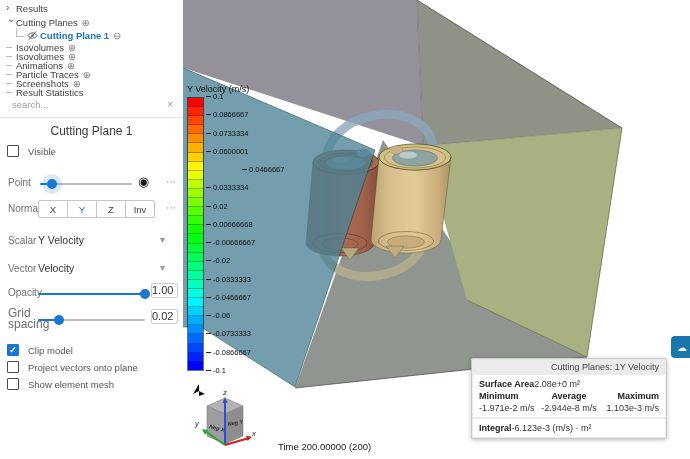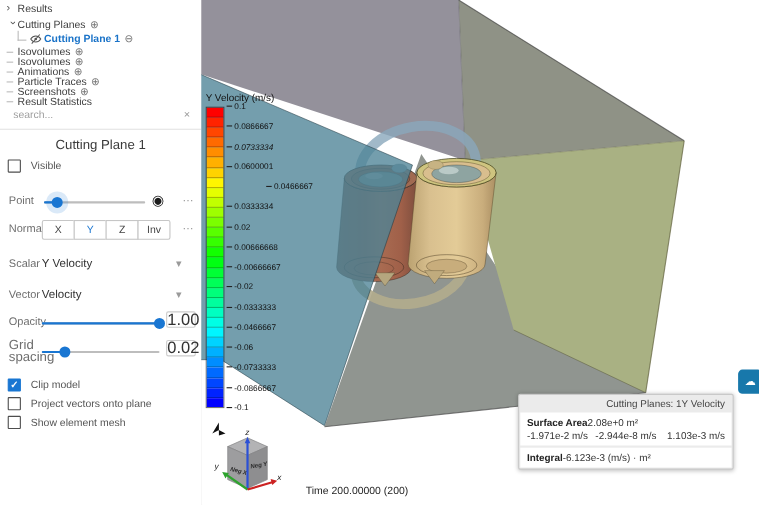--- a/index.html
+++ b/index.html
@@ -39,21 +39,21 @@
   .slider.halo .handle{box-shadow:0 0 0 5px rgba(25,118,210,.16);}
   .targetico{position:absolute;left:138px;top:0px;font-size:13px;color:#1b1b1b;}
   .dots{position:absolute;left:166px;top:2px;color:#9a9a9a;font-size:10px;letter-spacing:1px;}
   .segwrap{position:absolute;left:38px;top:0;display:flex;}
   .seg-btn{width:28px;height:16px;border:1px solid #c6c6c6;margin-left:-1px;background:#fff;font-size:9.5px;color:#444;display:flex;align-items:center;justify-content:center;}
   .seg-btn:first-child{margin-left:0;border-radius:2px 0 0 2px;}
   .seg-btn:last-child{border-radius:0 2px 2px 0;}
   .seg-btn.sel{color:#1976d2;}
   .ddvalue{position:absolute;left:38px;top:2px;font-size:10.5px;color:#333;}
   .ddchev{position:absolute;left:160px;top:2px;color:#9a9a9a;font-size:10px;}
-  .valbox{position:absolute;left:151px;top:-1px;width:25px;height:13px;border:1px solid #ccc;border-radius:2px;font-size:15px;color:#333;text-align:center;line-height:13px;background:#fff;}
+  .valbox{position:absolute;left:151px;top:-1px;width:25px;height:13px;border:1px solid #ccc;border-radius:2px;font-size:11px;color:#333;line-height:13px;background:#fff;}
   .plabel2{position:absolute;left:8px;top:-2px;width:32px;font-size:12px;color:#6e6e6e;line-height:11px;}
 
   
   .viewport{position:absolute;left:183px;top:0;width:507px;height:459px;background:#fff;}
   .scene{position:absolute;left:0;top:0;}
   .legend{position:absolute;left:4px;top:70px;width:100px;}
   .lg-title{position:absolute;left:0;top:0;font-size:9px;color:#111;white-space:nowrap;margin-top:14px;}
   .lg-bar{position:absolute;left:0;top:27px;width:17px;height:274px;border:1px solid rgba(0,0,0,.55);display:flex;flex-direction:column;box-sizing:border-box;}
   .lg-cell{flex:1;border-bottom:1px solid rgba(0,0,0,.28);}
   .lg-cell:last-child{border-bottom:none;}
@@ -331,21 +331,21 @@
           <div class="lg-cell" style="background: rgb(0, 176, 255);"></div>
           <div class="lg-cell" style="background: rgb(0, 141, 255);"></div>
           <div class="lg-cell" style="background: rgb(0, 106, 255);"></div>
           <div class="lg-cell" style="background: rgb(0, 70, 255);"></div>
           <div class="lg-cell" style="background: rgb(0, 35, 255);"></div>
           <div class="lg-cell" style="background: rgb(0, 0, 255);"></div>
         </div>
     <div class="lg-labels">
           <div class="lg-label" style="top: -5px;"><span class="tick"></span>0.1</div>
           <div class="lg-label" style="top: 13.2667px;"><span class="tick"></span>0.0866667</div>
-          <div class="lg-label" style="top: 31.5333px; font-style: italic;"><span class="tick"></span>0.0733334</div>
+          <div class="lg-label" style="top: 31.5333px;"><span class="tick"></span>0.0733334</div>
           <div class="lg-label" style="top: 49.8px;"><span class="tick"></span>0.0600001</div>
           <div class="lg-label" style="top: 68.0667px; margin-left: 36px;"><span class="tick"></span>0.0466667</div>
           <div class="lg-label" style="top: 86.3333px;"><span class="tick"></span>0.0333334</div>
           <div class="lg-label" style="top: 104.6px;"><span class="tick"></span>0.02</div>
           <div class="lg-label" style="top: 122.867px;"><span class="tick"></span>0.00666668</div>
           <div class="lg-label" style="top: 141.133px;"><span class="tick"></span>-0.00666667</div>
           <div class="lg-label" style="top: 159.4px;"><span class="tick"></span>-0.02</div>
           <div class="lg-label" style="top: 177.667px;"><span class="tick"></span>-0.0333333</div>
           <div class="lg-label" style="top: 195.933px;"><span class="tick"></span>-0.0466667</div>
           <div class="lg-label" style="top: 214.2px;"><span class="tick"></span>-0.06</div>
@@ -359,20 +359,25 @@
     <div class="ib-header">
       <span>Cutting Planes: 1</span>
       <span>Y Velocity</span>
     </div>
     <div class="ib-sec">
       <div class="ib-row">
         <span class="ib-b">Surface Area</span>
         <span>2.08e+0 m²</span>
       </div>
       <div class="ib-row3">
+        <span class="ib-b">Minimum</span>
+        <span class="ib-b c">Average</span>
+        <span class="ib-b r">Maximum</span>
+      </div>
+      <div class="ib-row3">
         <span>-1.971e-2 m/s</span>
         <span class="c">-2.944e-8 m/s</span>
         <span class="r">1.103e-3 m/s</span>
       </div>
     </div>
     <div class="ib-int ib-row">
       <span class="ib-b">Integral</span>
       <span>-6.123e-3 (m/s) · m²</span>
     </div>
   </div>

